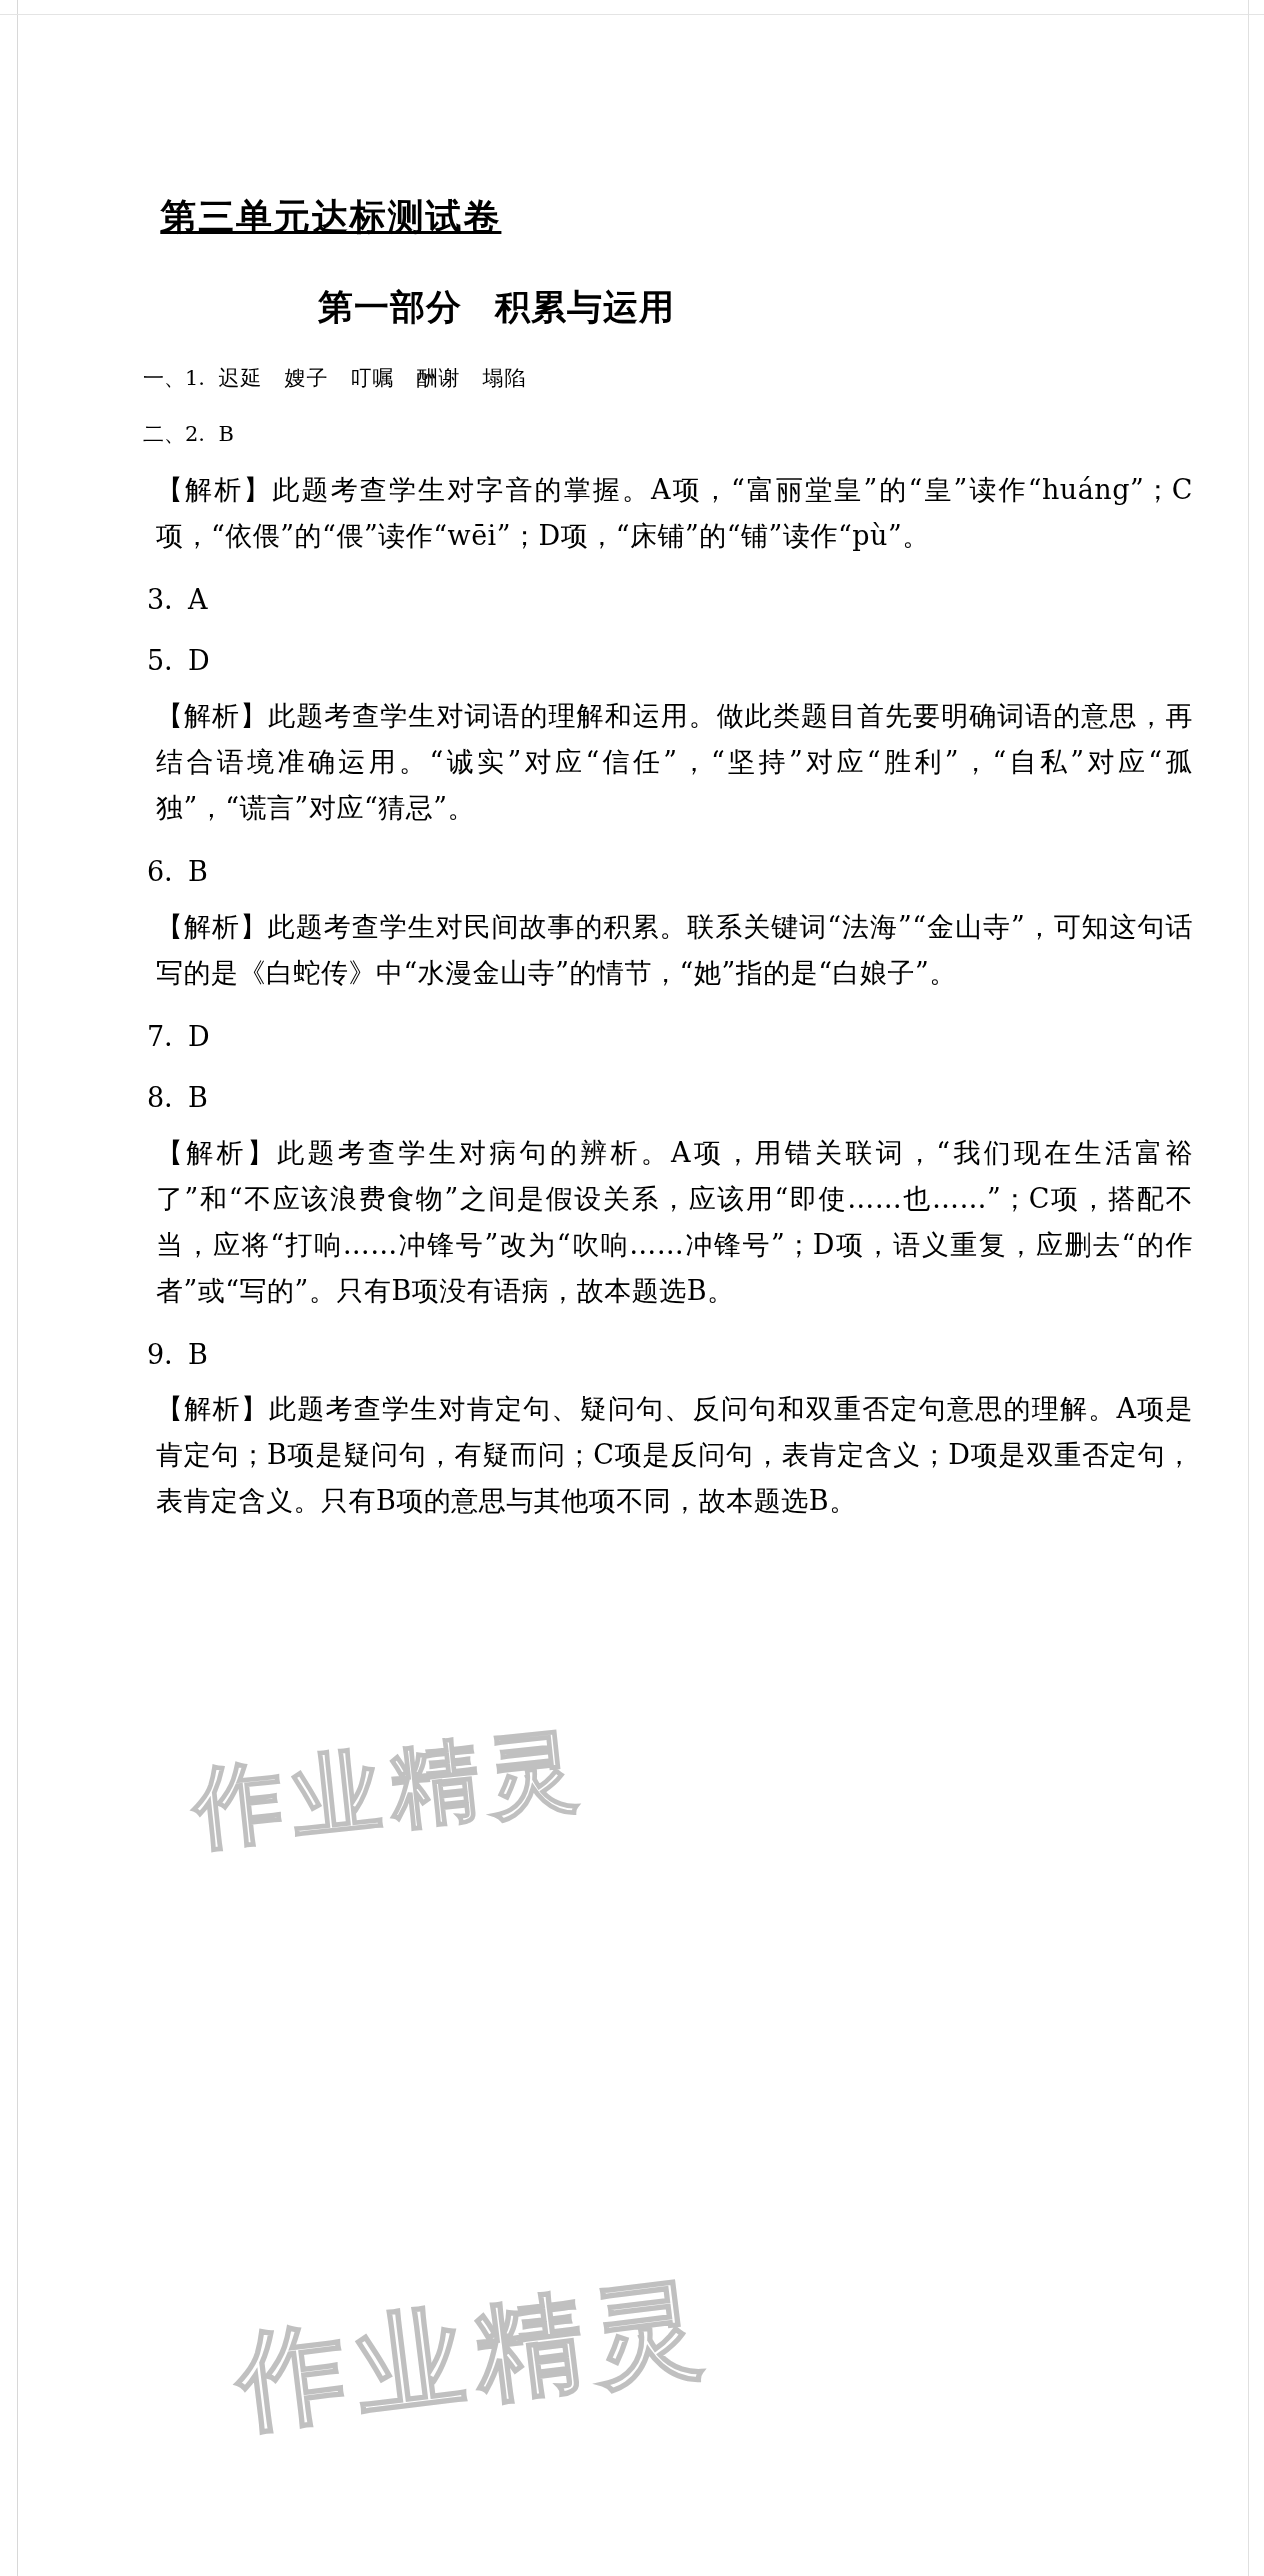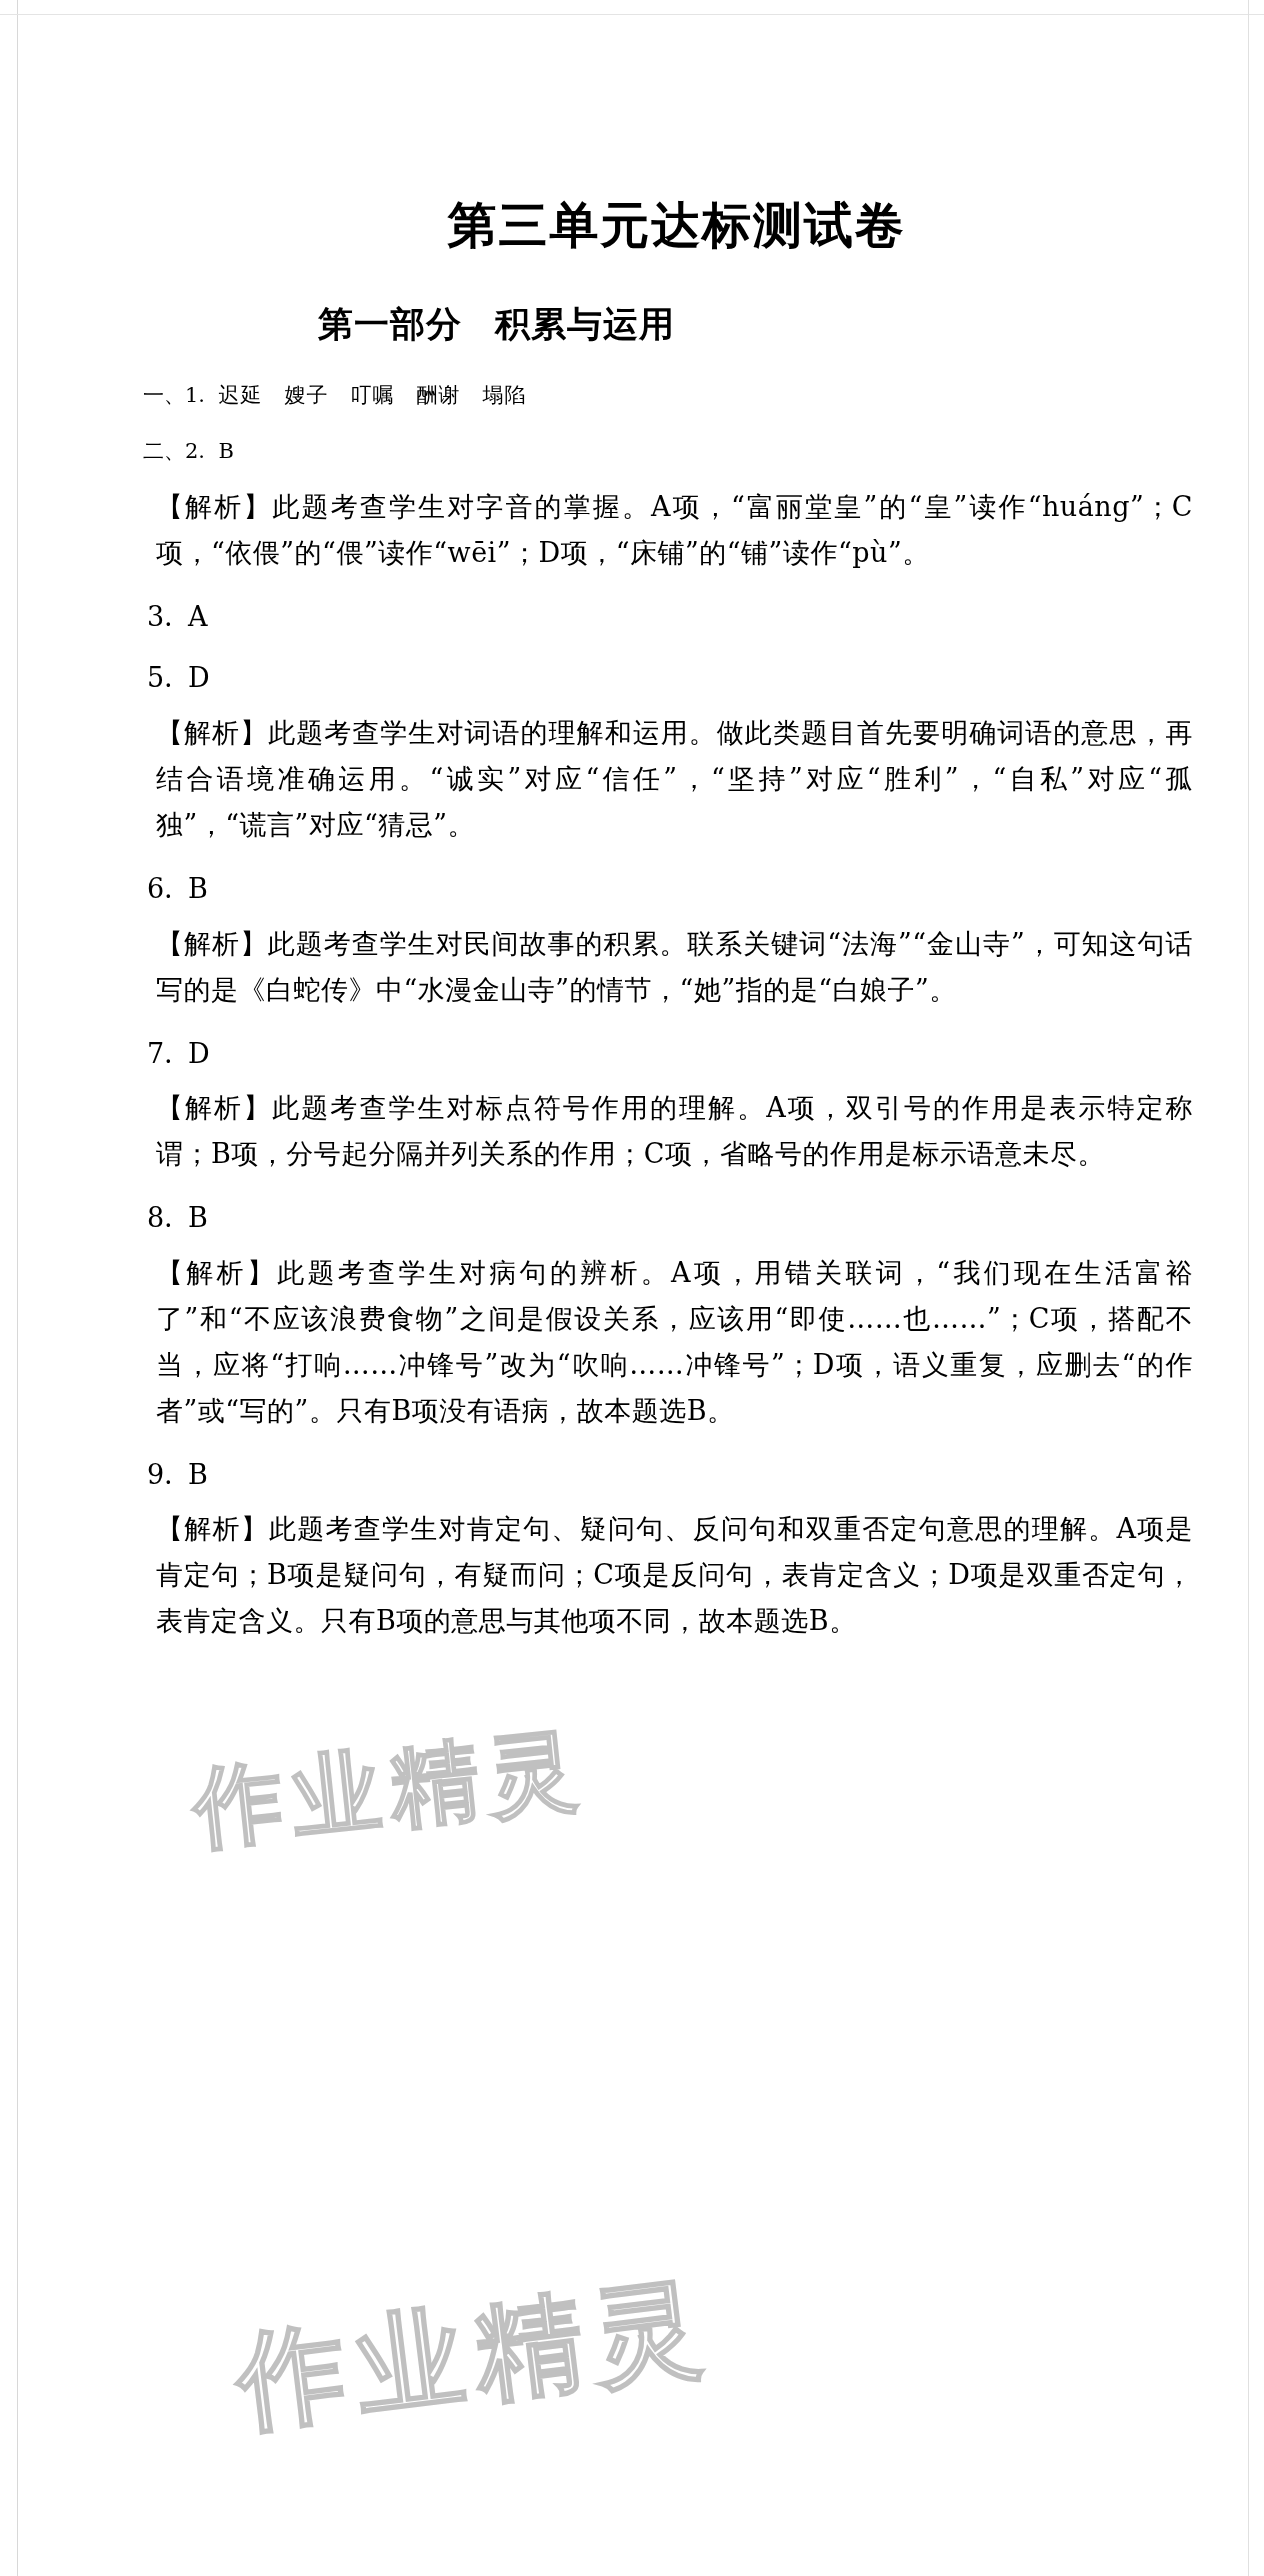--- a/index.html
+++ b/index.html
@@ -51,26 +51,26 @@
   }
 
   .content {
     position: absolute;
     left: 143px;
     top: 193px;
     width: 1050px;
   }
 
   .doc-title {
-    font-size: 49px;
+    font-size: 36px;
     font-weight: bold;
-    text-align: center;
     letter-spacing: 1.9px;
     margin: 0 0 42px 0;
     padding-left: 17.3px;
+    text-decoration: underline;
   }
 
   .section-title {
     font-size: 35px;
     font-weight: bold;
     margin: 0 0 25px 0;
     padding-left: 175px;
     letter-spacing: 1px;
   }
   .section-title .gap {
@@ -175,21 +175,20 @@
     <p class="explain">【解析】此题考查学生对词语的理解和运用。做此类题目首先要明确词语的意思，再结合语境准确运用。“诚实”对应“信任”，“坚持”对应“胜利”，“自私”对应“孤独”，“谎言”对应“猜忌”。</p>
 
     <p class="q-line">
       <span class="num">6.</span><span class="gapn"></span><span>B</span>
     </p>
     <p class="explain">【解析】此题考查学生对民间故事的积累。联系关键词“法海”“金山寺”，可知这句话写的是《白蛇传》中“水漫金山寺”的情节，“她”指的是“白娘子”。</p>
 
     <p class="q-line">
       <span class="num">7.</span><span class="gapn"></span><span>D</span>
     </p>
-    <p class="explain">【解析】此题考查学生对标点符号作用的理解。A项，双引号的作用是表示特定称谓；B项，分号起分隔并列关系的作用；C项，省略号的作用是标示语意未尽。</p>
 
     <p class="q-line">
       <span class="num">8.</span><span class="gapn"></span><span>B</span>
     </p>
     <p class="explain">【解析】此题考查学生对病句的辨析。A项，用错关联词，“我们现在生活富裕了”和“不应该浪费食物”之间是假设关系，应该用“即使……也……”；C项，搭配不当，应将“打响……冲锋号”改为“吹响……冲锋号”；D项，语义重复，应删去“的作者”或“写的”。只有B项没有语病，故本题选B。</p>
 
     <p class="q-line">
       <span class="num">9.</span><span class="gapn"></span><span>B</span>
     </p>
     <p class="explain">【解析】此题考查学生对肯定句、疑问句、反问句和双重否定句意思的理解。A项是肯定句；B项是疑问句，有疑而问；C项是反问句，表肯定含义；D项是双重否定句，表肯定含义。只有B项的意思与其他项不同，故本题选B。</p>

